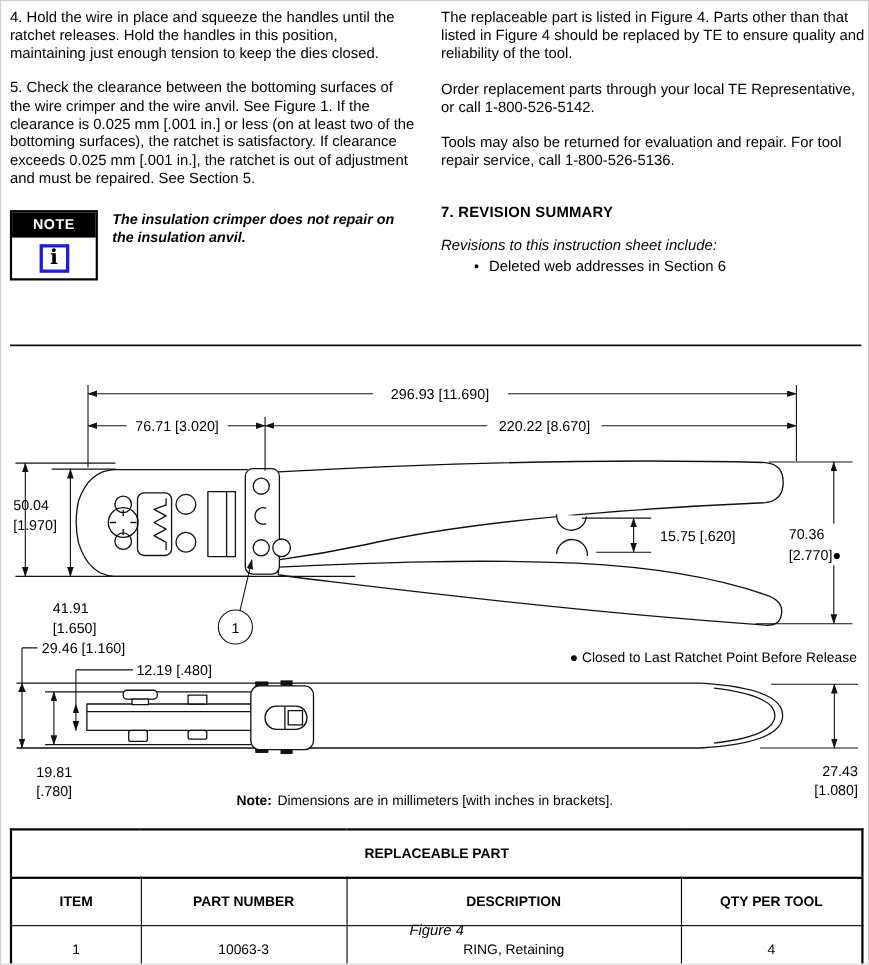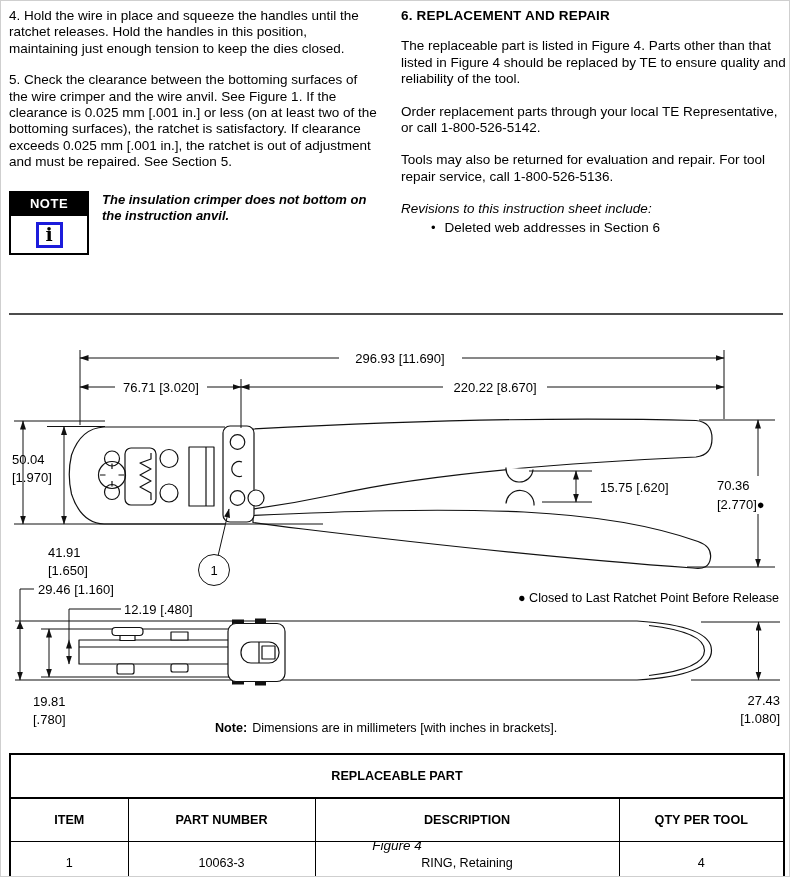--- a/index.html
+++ b/index.html
@@ -60,29 +60,29 @@
   <div class="col col-left">
     <p class="body-text">4. Hold the wire in place and squeeze the handles until the ratchet releases. Hold the handles in this position, maintaining just enough tension to keep the dies closed.</p>
     <p class="body-text">5. Check the clearance between the bottoming surfaces of the wire crimper and the wire anvil. See Figure 1. If the clearance is 0.025 mm [.001 in.] or less (on at least two of the bottoming surfaces), the ratchet is satisfactory. If clearance exceeds 0.025 mm [.001 in.], the ratchet is out of adjustment and must be repaired. See Section 5.</p>
     <div class="note-row">
       <div class="notebox">
         <div class="notebox-header">NOTE</div>
         <div class="notebox-body">
           <span class="info-glyph">i</span>
         </div>
       </div>
-      <p class="note-text">The insulation crimper does not bottom on the instruction anvil.</p>
+      <p class="note-text">The insulation crimper does not repair on the insulation anvil.</p>
     </div>
   </div>
 
   <div class="col col-right">
-    <div class="sec-heading">6. REPLACEMENT AND REPAIR</div>
     <p class="para">The replaceable part is listed in Figure 4. Parts other than that listed in Figure 4 should be replaced by TE to ensure quality and reliability of the tool.</p>
     <p class="para">Order replacement parts through your local TE Representative, or call 1-800-526-5142.</p>
     <p class="para">Tools may also be returned for evaluation and repair. For tool repair service, call 1-800-526-5136.</p>
+    <div class="sec-heading second">7. REVISION SUMMARY</div>
     <p class="para intro-line">Revisions to this instruction sheet include:</p>
     <div class="bullet-row">
       <span class="bullet-glyph">•</span>
       <span>Deleted web addresses in Section 6</span>
     </div>
   </div>
 
   <svg class="figure-svg" width="790" height="442" viewBox="0 0 790 442">
     <defs>
       <marker id="arr" markerWidth="10" markerHeight="8" refX="8.5" refY="3" orient="auto-start-reverse" markerUnits="userSpaceOnUse">

